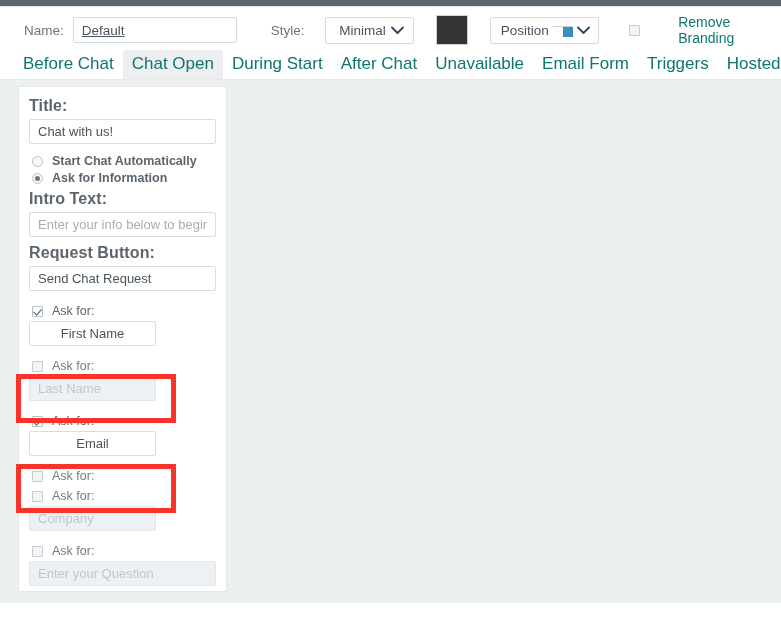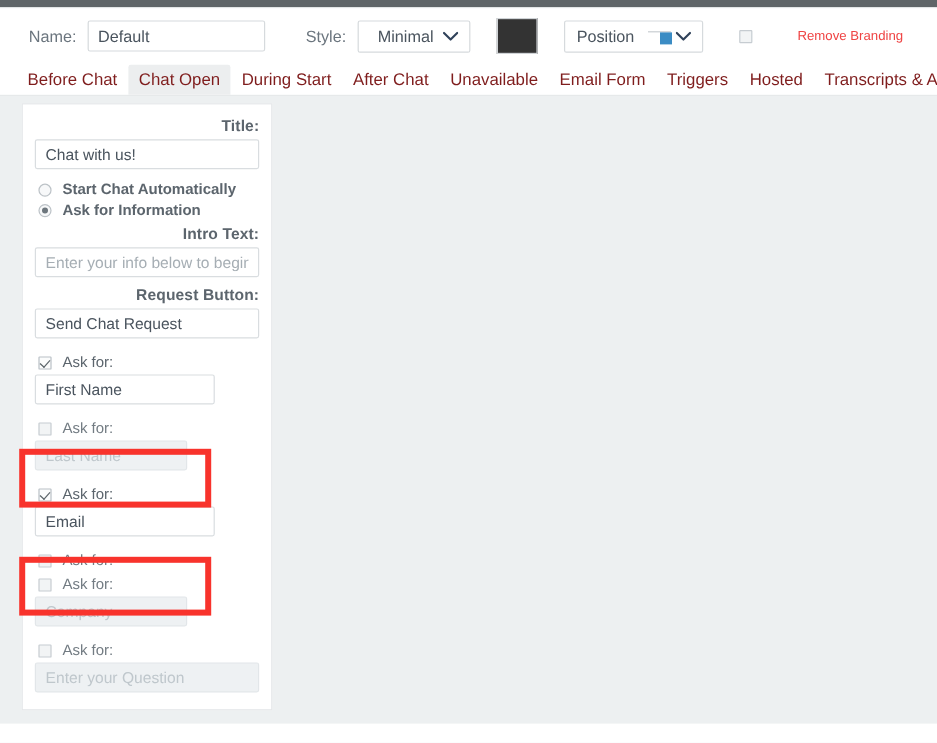--- a/index.html
+++ b/index.html
@@ -48,37 +48,37 @@
     border: 1px solid #d6dadd;
     background: #fff;
     border-radius: 2px;
     box-sizing: border-box;
     font-family: "Liberation Sans", sans-serif;
     font-size: 13.5px;
     color: #4a545e;
     padding: 0 8px;
     outline: none;
   }
-  #name-input { width: 148px; }
+  #name-input { width: 164px; text-decoration: underline; }
 
   .select-box {
     position: relative;
     height: 27px;
     border: 1px solid #d6dadd;
     background: #fff;
     border-radius: 2px;
     box-sizing: border-box;
     display: flex;
     align-items: center;
     justify-content: center;
     font-size: 13.5px;
     color: #4a545e;
     cursor: pointer;
   }
-  #style-select { width: 94px; padding-left: 4px; }
+  #style-select { width: 94px; padding-left: 4px; margin-left: 11px; }
   #position-select { width: 116px; }
   .select-label { flex: 1; text-align: center; padding-left: 6px; }
   .chev {
     width: 16px;
     margin-right: 7px;
     display: flex;
     align-items: center;
     justify-content: center;
   }
   .chev svg { display: block; }
@@ -114,22 +114,22 @@
     background: #3b8cc4;
   }
 
   #remove-branding {
     display: flex;
     align-items: center;
     margin-left: 30px;
     cursor: default;
   }
   #remove-branding .rb-label {
-    color: #ef4444;
-    font-size: 11px;
+    color: #0f766e;
+    font-size: 14px;
     margin-left: 7px;
     padding-left: 31px;
   }
 
   
   .cbox {
     width: 11px;
     height: 11px;
     border: 1px solid #b9c0c6;
     background: #fbfcfc;
@@ -171,22 +171,22 @@
 
   
   #tabbar {
     display: flex;
     align-items: flex-end;
     padding-left: 14px;
     height: 26px;
     background: #ffffff;
   }
   .tab {
-    font-size: 14px;
-    color: #7f1d1d;
+    font-size: 17px;
+    color: #0f766e;
     padding: 4px 9px 5px 9px;
     cursor: pointer;
     white-space: nowrap;
     border-radius: 2px 2px 0 0;
   }
   .tab.active {
     background: #eceeef;
   }
   #tab-underline {
     height: 1px;
@@ -206,26 +206,25 @@
     left: 18px;
     top: 6px;
     width: 209px;
     height: 506px;
     background: #ffffff;
     border: 1px solid #e4e7e9;
     box-sizing: border-box;
     padding: 10px 10px 0 10px;
   }
   .field-label {
-    font-size: 13px;
+    font-size: 16px;
     font-weight: bold;
     color: #5c656d;
     margin: 0 0 4px 0;
     letter-spacing: 0.1px;
-    text-align: right;
   }
   .panel-input {
     width: 100%;
     height: 25px;
     border: 1px solid #d9dde0;
     border-radius: 2px;
     box-sizing: border-box;
     font-family: "Liberation Sans", sans-serif;
     font-size: 13px;
     color: #4a545e;
@@ -235,21 +234,21 @@
     margin-bottom: 7px;
   }
   .panel-input::placeholder { color: #a6aeb4; }
   .panel-input.muted {
     background: #eef1f3;
     border-color: #e2e6e9;
     color: #b8c0c6;
     width: 127px;
   }
   .panel-input.muted::placeholder { color: #bfc7cc; }
-  .panel-input.active-field { width: 150px; }
+  .panel-input.active-field { width: 127px; text-align: center; }
 
   .radio-row {
     display: flex;
     align-items: center;
     margin: 3px 0 3px 3px;
   }
   .radio-row .rlabel {
     font-size: 12.5px;
     font-weight: bold;
     color: #5c656d;

